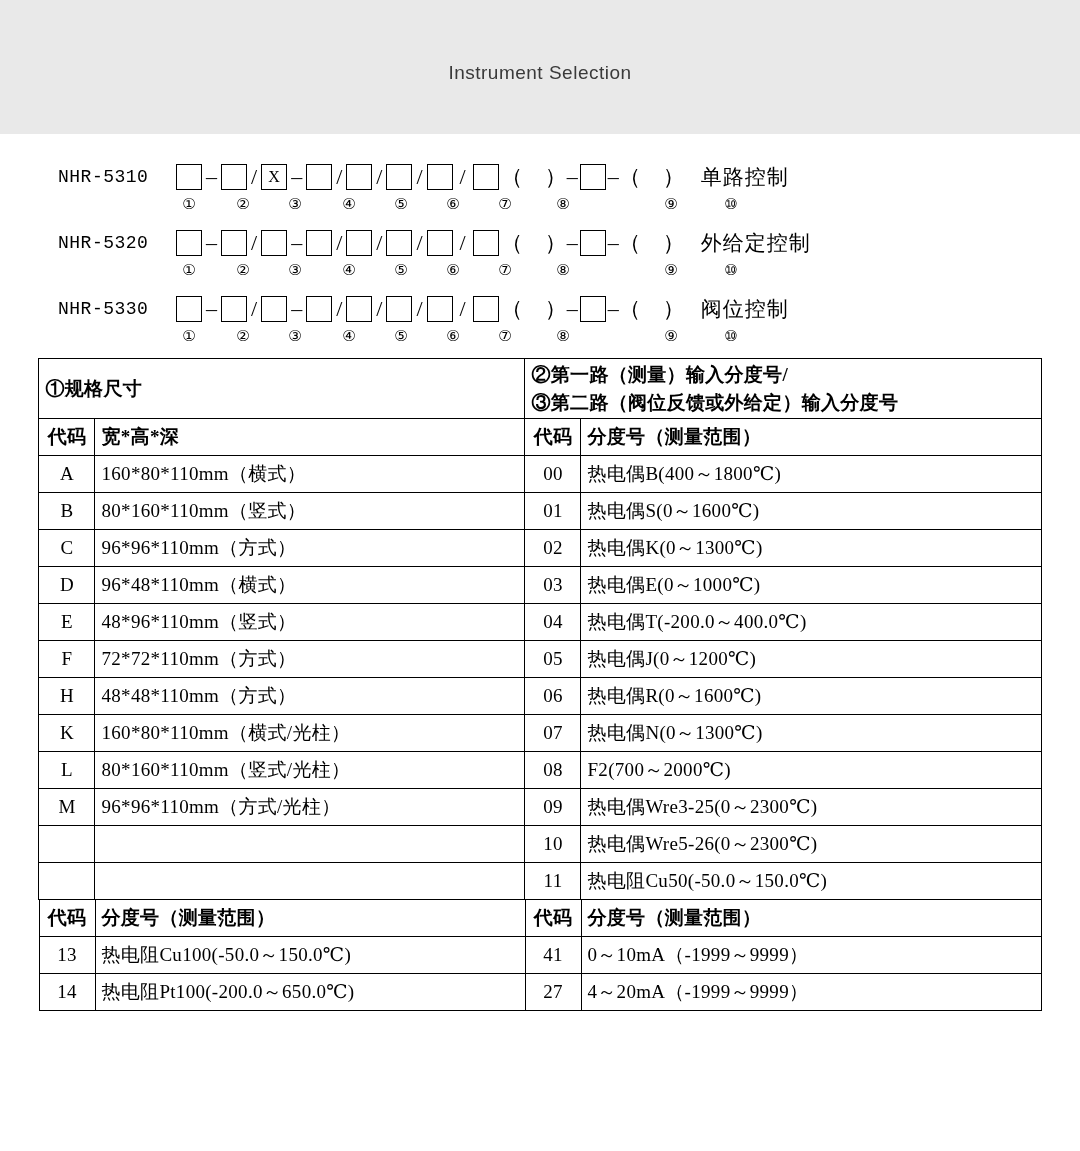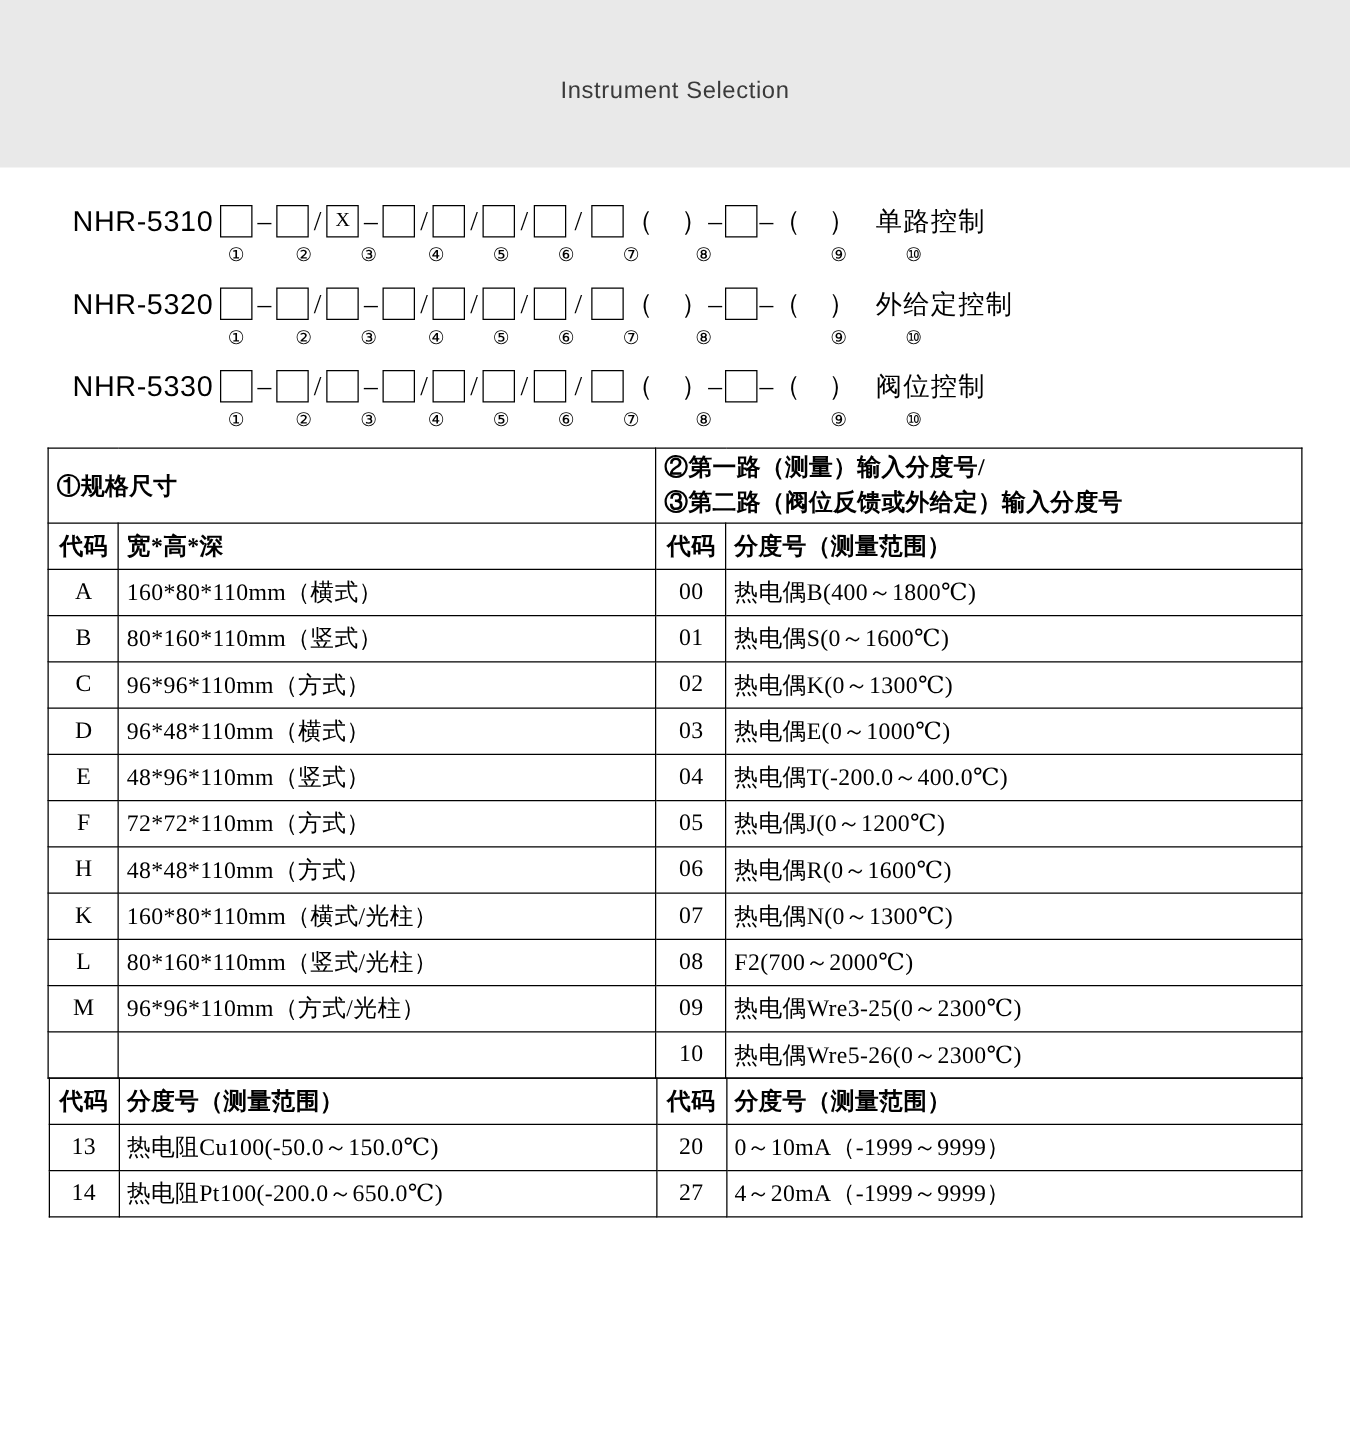--- a/index.html
+++ b/index.html
@@ -55,22 +55,22 @@
   .code-row {
     margin-bottom: 12px;
   }
   .code-line {
     display: flex;
     align-items: center;
     height: 34px;
     font-family: "DejaVu Sans", "Liberation Sans", sans-serif;
   }
   .model-name {
-    font-family: Liberation Sans, sans-serif;
-    font-size: 23px;
+    font-family: Liberation Mono, monospace;
+    font-size: 18px;
     width: 118px;
     text-align: left;
     letter-spacing: 0.5px;
   }
   .cell-box {
     display: inline-block;
     width: 26px;
     height: 26px;
     border: 1.6px solid #000;
     box-sizing: border-box;
@@ -387,20 +387,26 @@
           <td>96*96*110mm（方式/光柱）</td>
           <td class="code">09</td>
           <td>热电偶Wre3-25(0～2300℃)</td>
         </tr>
         <tr>
           <td class="code"></td>
           <td></td>
           <td class="code">10</td>
           <td>热电偶Wre5-26(0～2300℃)</td>
         </tr>
+        <tr>
+          <td class="code"></td>
+          <td></td>
+          <td class="code">11</td>
+          <td>热电阻Cu50(-50.0～150.0℃)</td>
+        </tr>
       </tbody>
     </table>
   </div>
 
   <div style="margin-top:-1px;">
     <table class="tbl">
       <colgroup>
         <col style="width:56px">
           <col style="width:430px">
         <col style="width:56px">
@@ -409,21 +415,21 @@
       <tbody>
         <tr>
           <td class="code colhdr">代码</td>
           <td class="colhdr">分度号（测量范围）</td>
           <td class="code colhdr">代码</td>
           <td class="colhdr">分度号（测量范围）</td>
         </tr>
         <tr>
           <td class="code">13</td>
           <td>热电阻Cu100(-50.0～150.0℃)</td>
-          <td class="code">20</td>
+          <td class="code">41</td>
           <td>0～10mA（-1999～9999）</td>
         </tr>
         <tr>
           <td class="code">14</td>
           <td>热电阻Pt100(-200.0～650.0℃)</td>
           <td class="code">27</td>
           <td>4～20mA（-1999～9999）</td>
         </tr>
       </tbody>
     </table>

